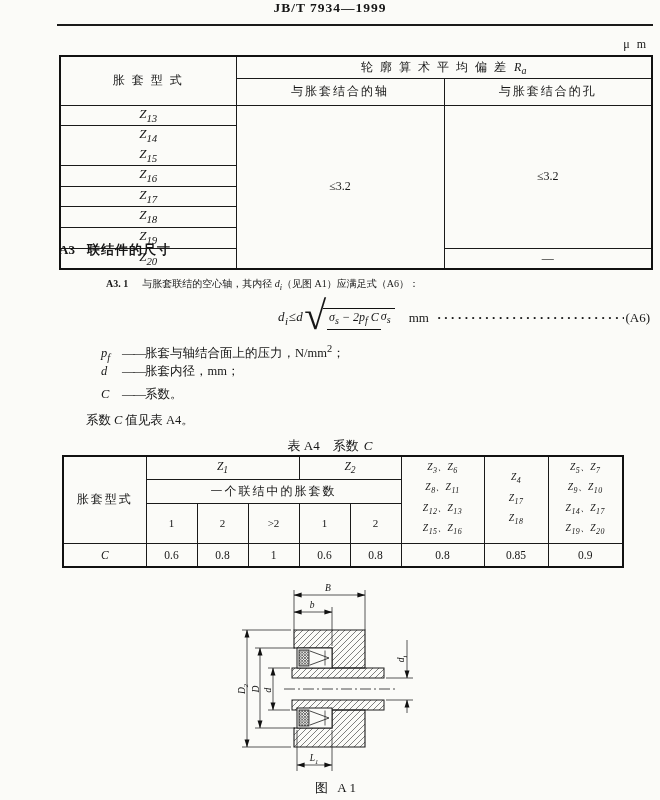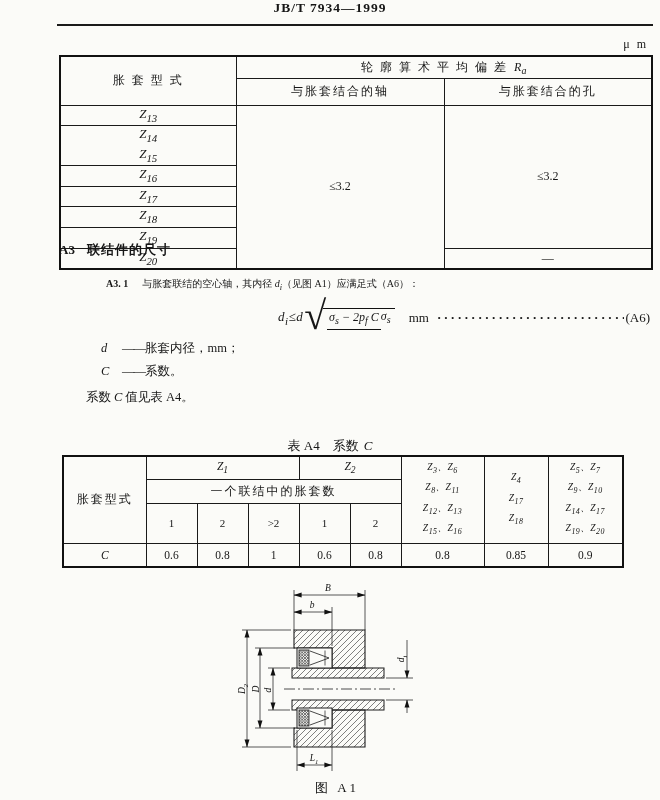--- a/index.html
+++ b/index.html
@@ -142,20 +142,23 @@
     <span class="f-frac">
       <i class="f-num">σ<sub>s</sub> − 2p<sub>f</sub> C</i>
       <i class="f-den">σ<sub>s</sub></i>
     </span>
     <span class="f-unit">mm</span>
     <span class="f-dots">········································</span>
     <span class="f-eq">(A6)</span>
   </div>
 
   <div class="abs defs">
+    <div class="def-row">
+      <span class="def-intro"></span><i class="def-term">p<sub>f</sub></i><span class="def-dash">——</span><span>胀套与轴结合面上的压力，N/mm<sup>2</sup>；</span>
+    </div>
     <div class="def-row">
       <span class="def-intro"></span><i class="def-term">d</i><span class="def-dash">——</span><span>胀套内径，mm；</span>
     </div>
     <div class="def-row">
       <span class="def-intro"></span><i class="def-term">C</i><span class="def-dash">——</span><span>系数。</span>
     </div>
     <div class="def-note">
       <span>系数</span><i>C</i><span>值见表 A4。</span>
     </div>
   </div>

